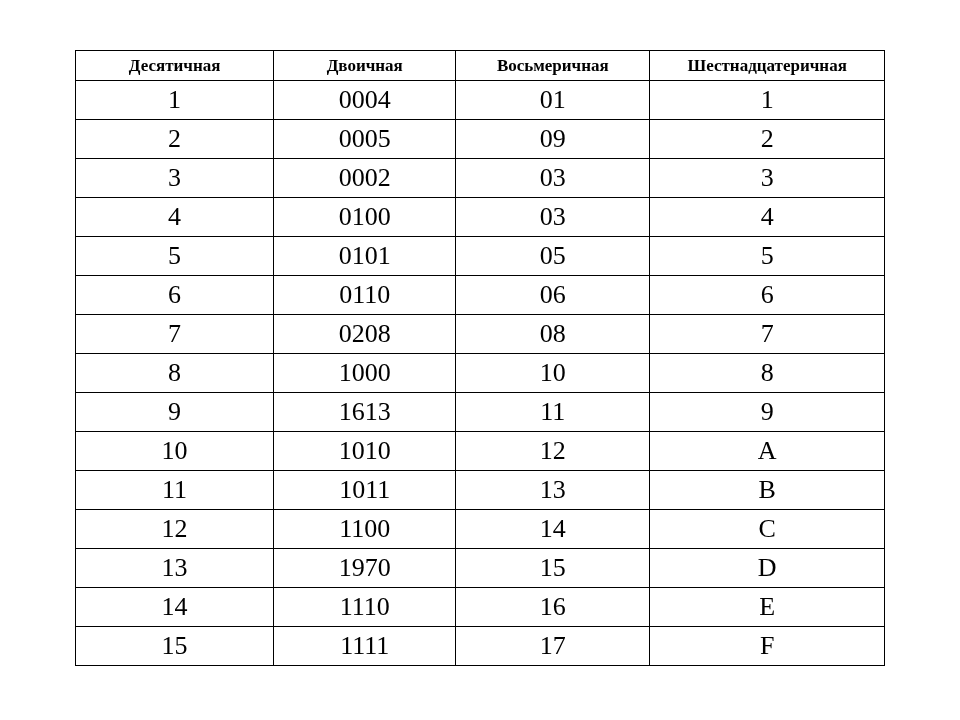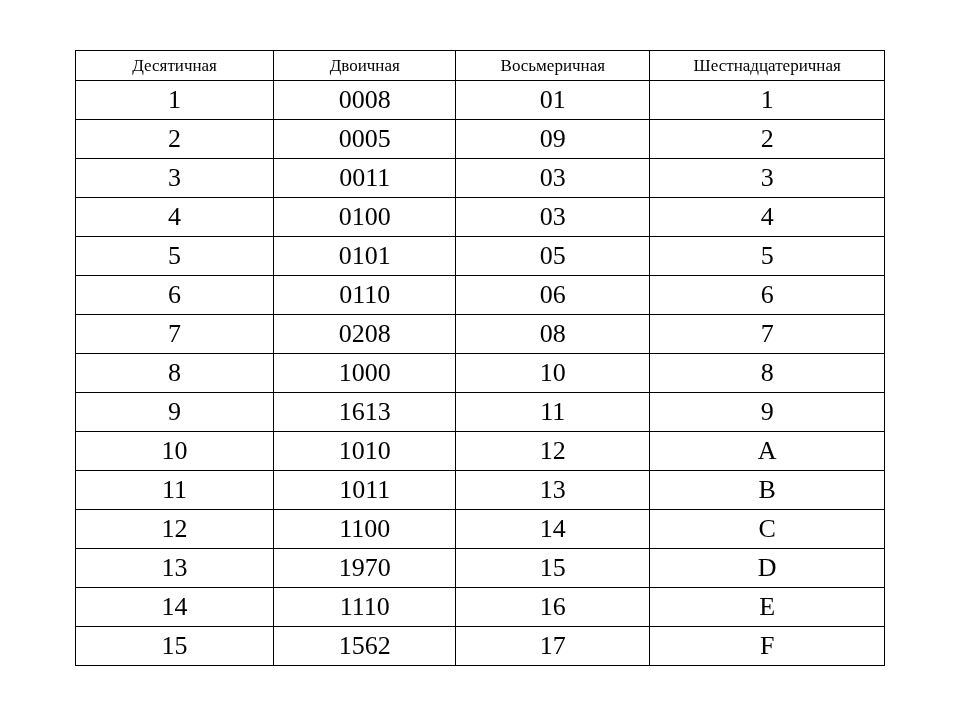--- a/index.html
+++ b/index.html
@@ -20,21 +20,21 @@
       width: 100%;
       table-layout: fixed;
     }
     th, td {
       border: 1.5px solid #000000;
       text-align: center;
       vertical-align: middle;
       padding: 4px 6px;
     }
     thead th {
-      font-weight: normal;
+      font-weight: bold;
       font-size: 17px;
       height: 30px;
     }
     tbody td {
       font-size: 26px;
       height: 39px;
       line-height: 1.1;
     }
     col.c1 { width: 24.5%; }
     col.c2 { width: 22.5%; }
@@ -55,33 +55,33 @@
     <tr>
       <th>Десятичная</th>
       <th>Двоичная</th>
       <th>Восьмеричная</th>
       <th>Шестнадцатеричная</th>
     </tr>
   </thead>
   <tbody>
       <tr>
         <td>1</td>
-        <td>0008</td>
+        <td>0004</td>
         <td>01</td>
         <td>1</td>
       </tr>
       <tr>
         <td>2</td>
         <td>0005</td>
         <td>09</td>
         <td>2</td>
       </tr>
       <tr>
         <td>3</td>
-        <td>0011</td>
+        <td>0002</td>
         <td>03</td>
         <td>3</td>
       </tr>
       <tr>
         <td>4</td>
         <td>0100</td>
         <td>03</td>
         <td>4</td>
       </tr>
       <tr>
@@ -139,18 +139,18 @@
         <td>D</td>
       </tr>
       <tr>
         <td>14</td>
         <td>1110</td>
         <td>16</td>
         <td>E</td>
       </tr>
       <tr>
         <td>15</td>
-        <td>1562</td>
+        <td>1111</td>
         <td>17</td>
         <td>F</td>
       </tr>
     </tbody>
 </table>
 
 </body></html>

